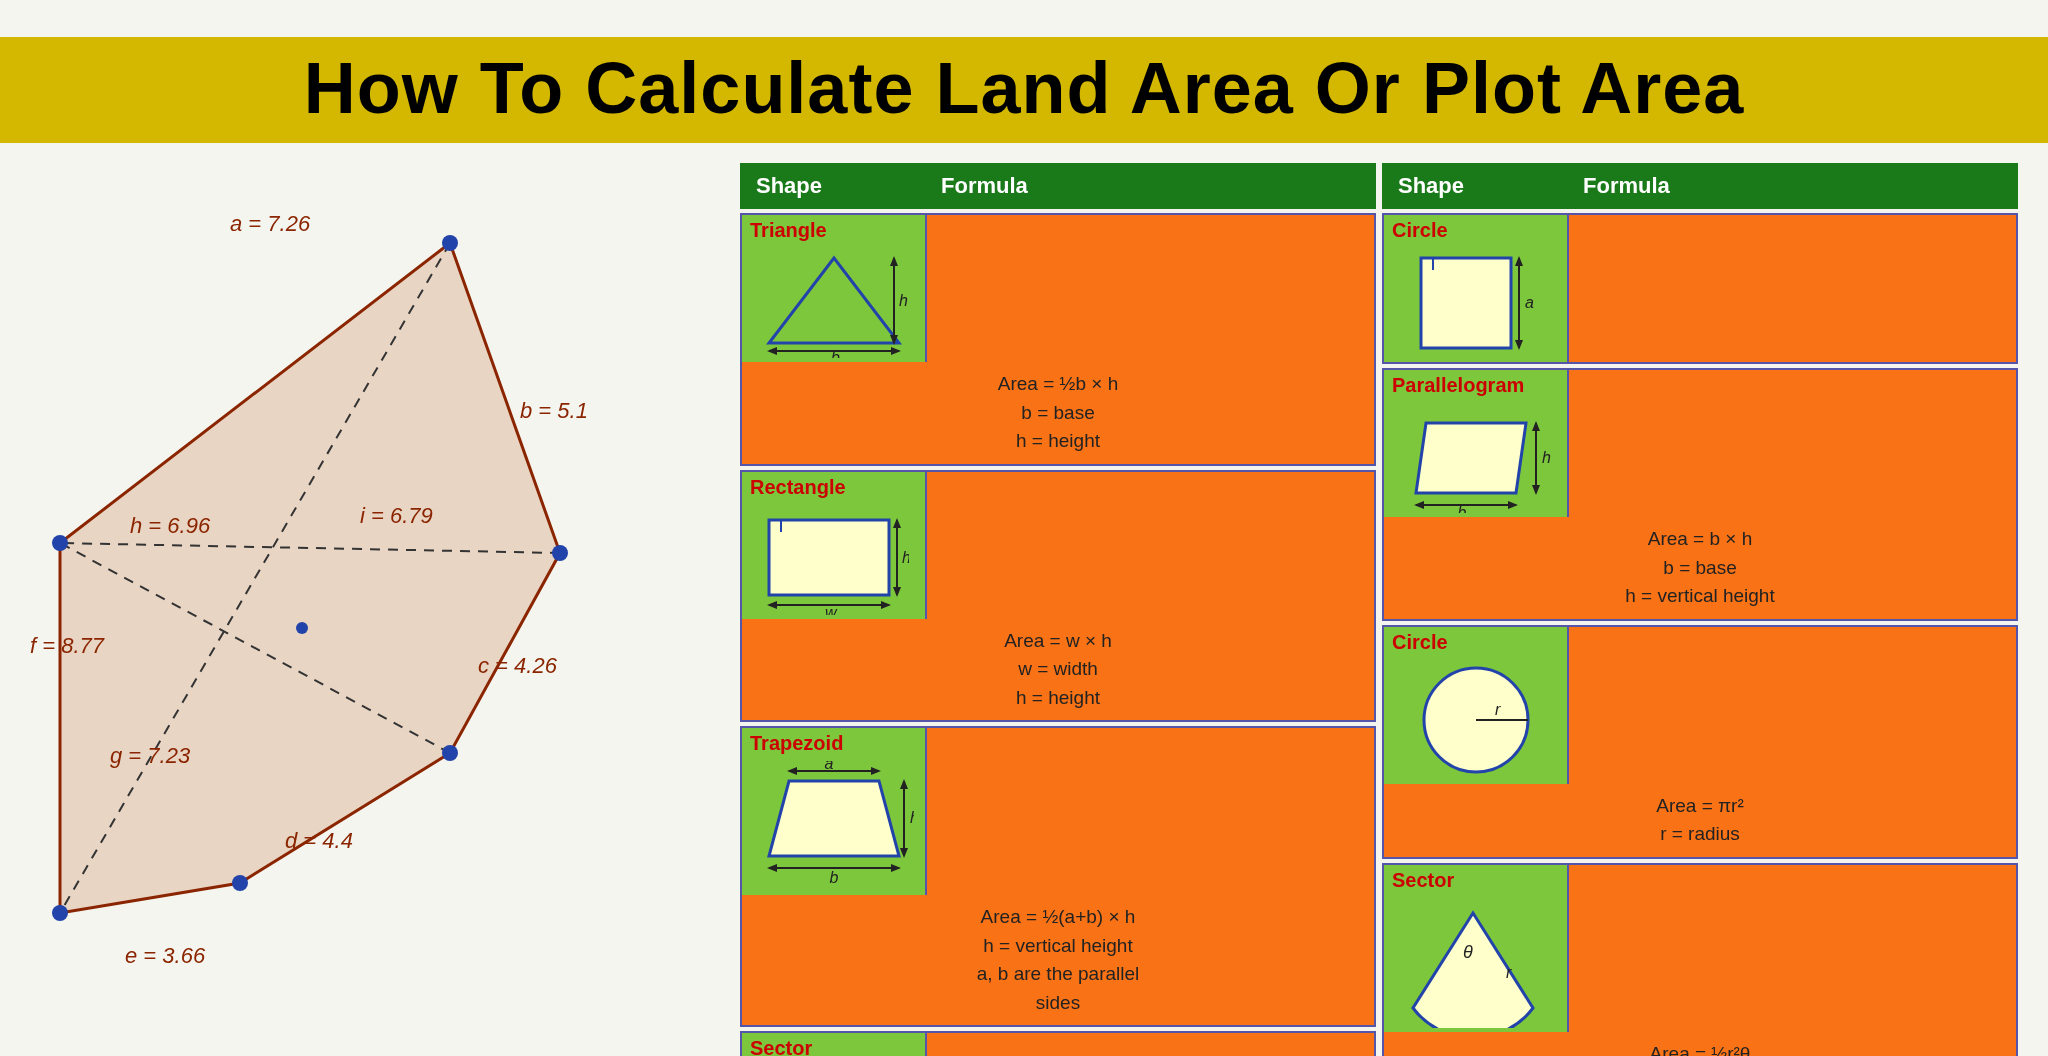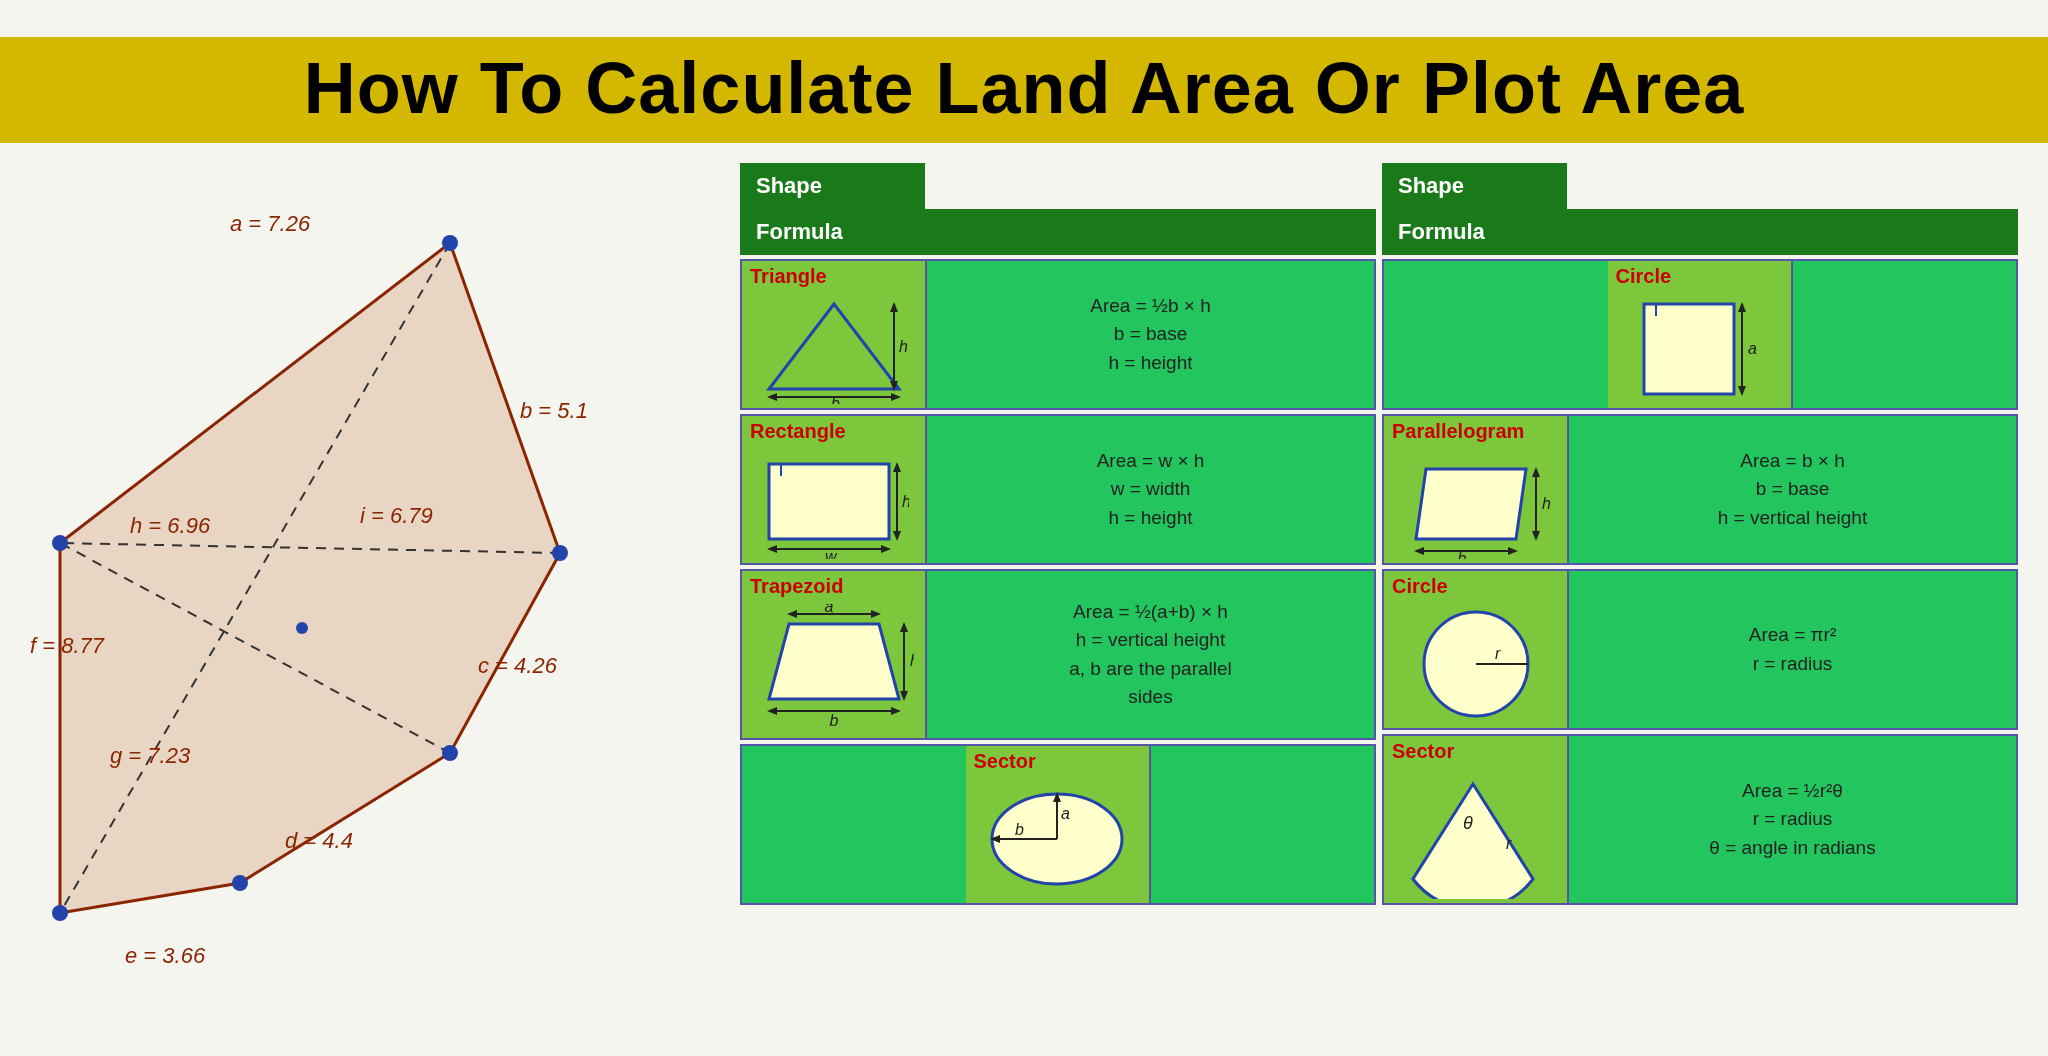--- a/index.html
+++ b/index.html
@@ -48,37 +48,37 @@
       gap: 6px;
     }
     .formula-column {
       flex: 1;
       display: flex;
       flex-direction: column;
       gap: 4px;
     }
     .col-header {
       display: flex;
-      flex-direction: column;
+      flex-direction: row;
     }
     .col-header-shape, .col-header-formula {
       background: #1a7a1a;
       color: #fff;
       font-weight: bold;
       font-size: 22px;
       padding: 8px 14px;
       border: 2px solid #1a7a1a;
     }
     .col-header-shape { width: 185px; }
     .col-header-formula { flex: 1; }
     .shape-row {
       display: flex;
-      flex-direction: row;
+      flex-direction: column;
       border: 2px solid #5555aa;
-      background: #22c55e;
+      background: #f97316;
       justify-content: center;
     }
     .shape-name {
       color: #cc0000;
       font-weight: bold;
       font-size: 20px;
       padding: 4px 8px 2px 8px;
     }
     .shape-cell {
       width: 185px;

